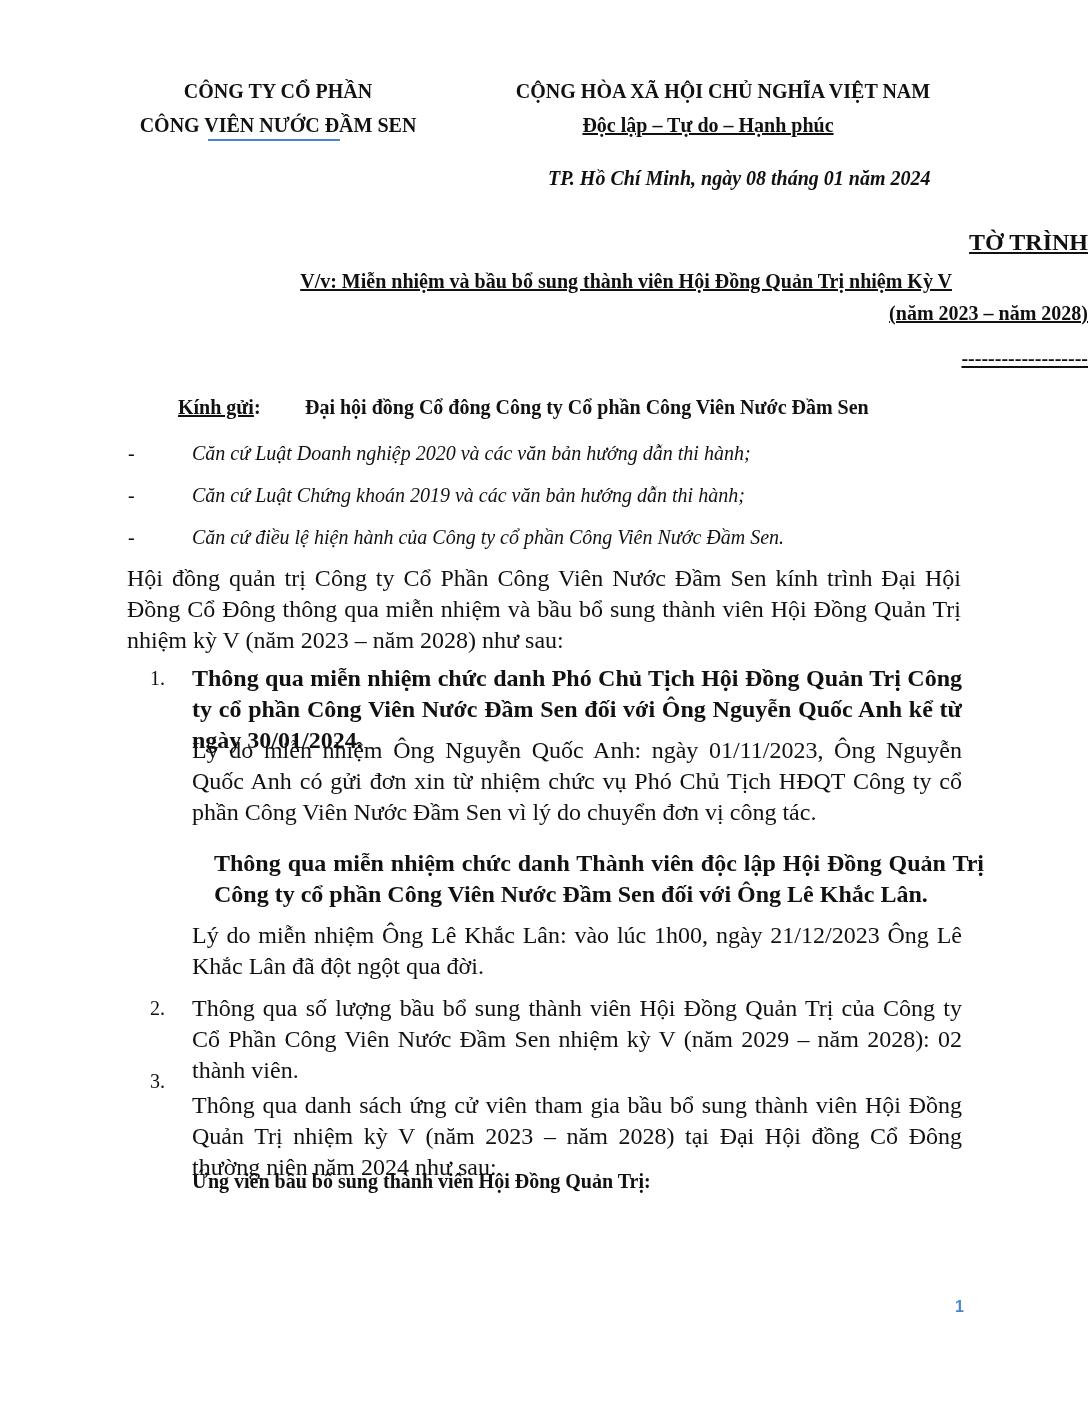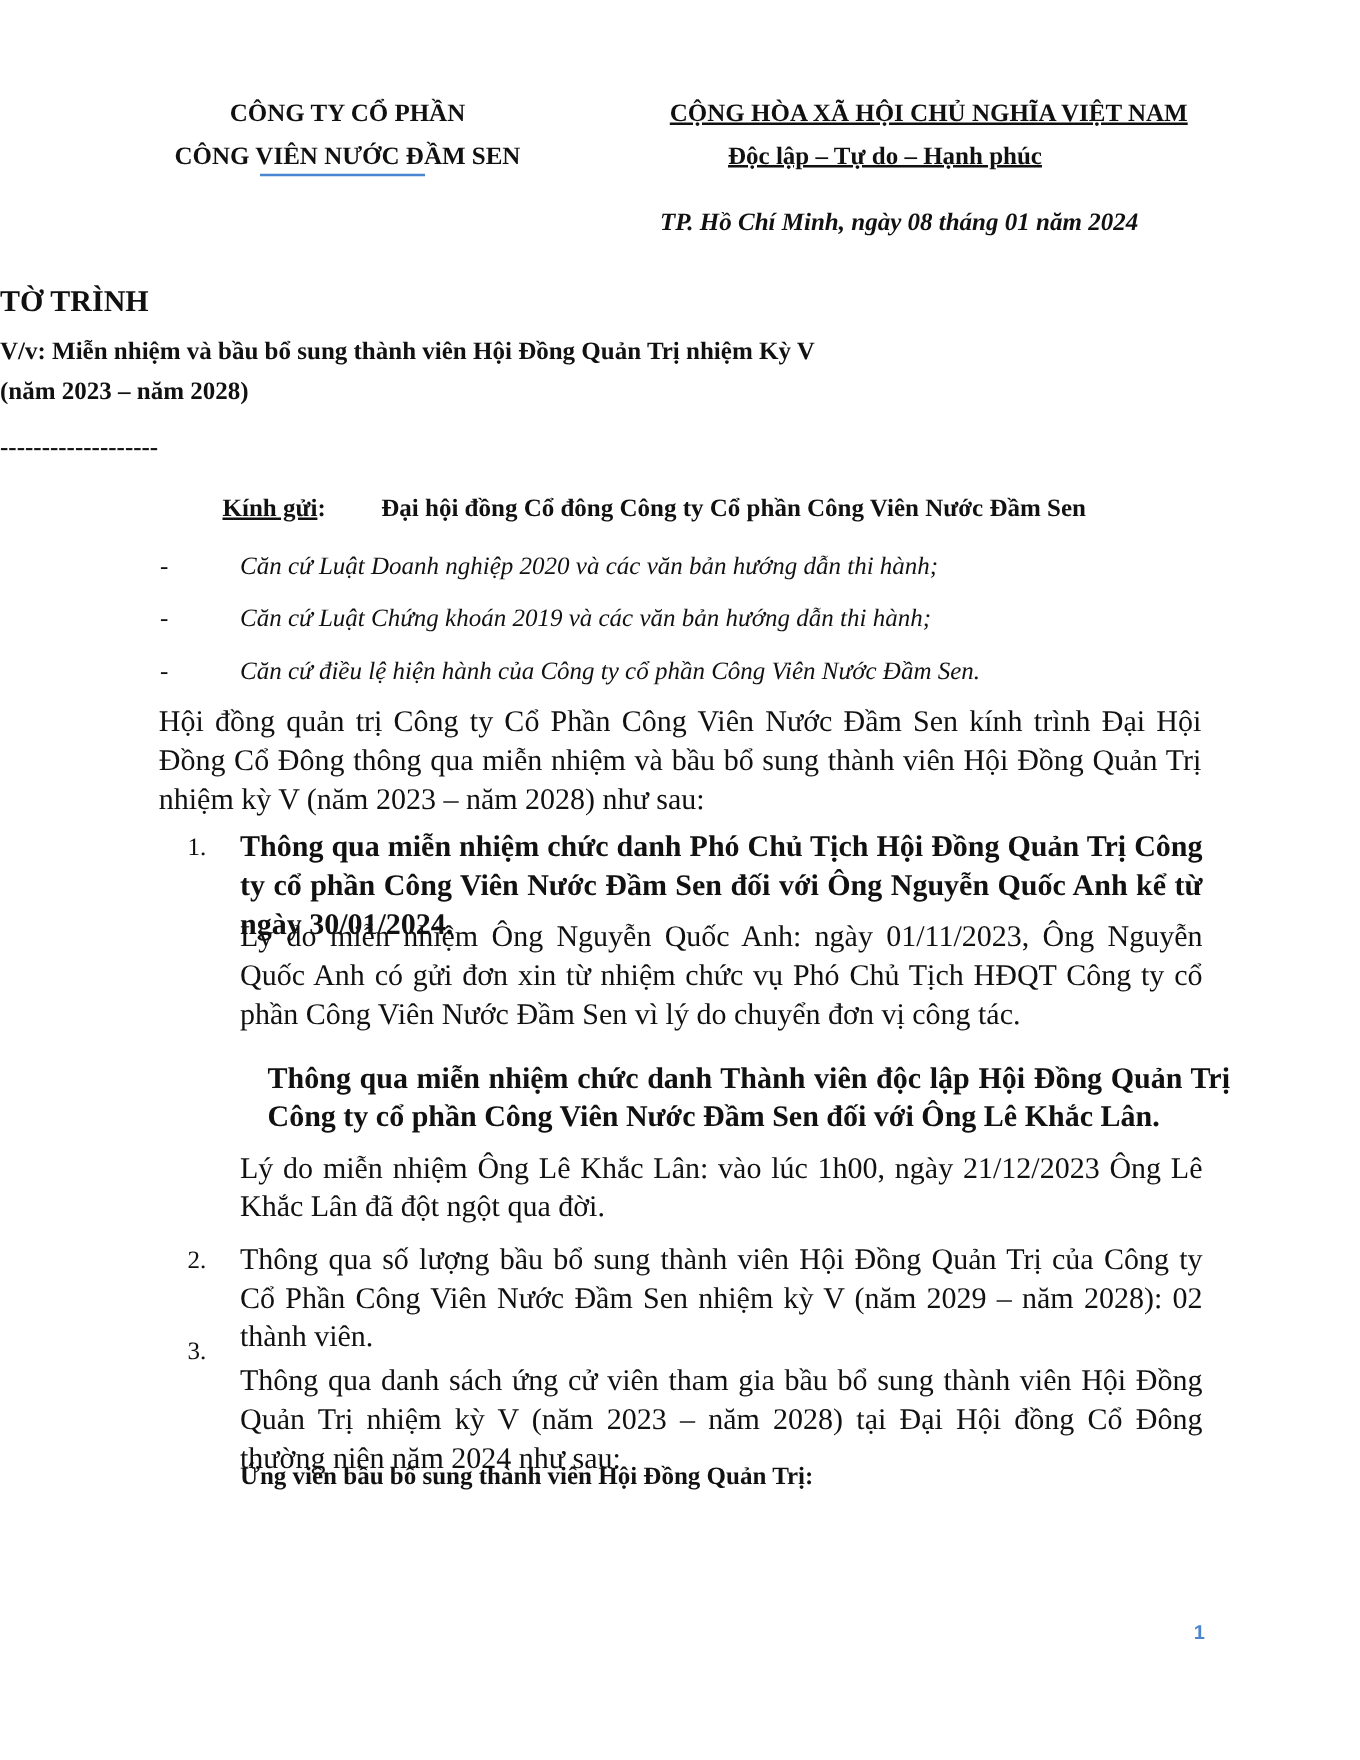--- a/index.html
+++ b/index.html
@@ -5,32 +5,32 @@
   html, body { margin: 0; padding: 0; background: #ffffff; }
   body { width: 1088px; height: 1408px; position: relative; overflow: hidden;
          font-family: "Liberation Serif", "DejaVu Serif", serif; color: #111; }
   .abs { position: absolute; }
   .b { font-weight: bold; }
   .i { font-style: italic; }
   .u { text-decoration: underline; }
   .hdr { font-size: 20px; font-weight: bold; text-align: center; white-space: nowrap; }
   .line { font-size: 20px; line-height: 30px; white-space: nowrap; }
   .para { font-size: 24px; line-height: 31px; text-align: justify; }
-  .center { text-align: left; }
+  .center { text-align: right; text-decoration: underline; }
 </style>
 </head>
 <body>
 
 <div class="abs hdr" style="left:130px; top:80px; width:296px;">CÔNG TY CỔ PHẦN</div>
 <div class="abs hdr" style="left:130px; top:114px; width:296px;">CÔNG VIÊN NƯỚC ĐẦM SEN</div>
 <div class="abs" style="left:208px; top:139px; width:132px; height:2px; background:#4a86d0;"></div>
 
-<div class="abs hdr" style="left:508px; top:80px; width:470px;text-decoration:underline;">CỘNG HÒA XÃ HỘI CHỦ NGHĨA VIỆT NAM</div>
+<div class="abs hdr" style="left:488px; top:80px; width:470px;">CỘNG HÒA XÃ HỘI CHỦ NGHĨA VIỆT NAM</div>
 <div class="abs hdr u" style="left:500px; top:114px; width:416px;">Độc lập – Tự do – Hạnh phúc</div>
-<div class="abs b i line" style="left:528px; top:163px;">TP. Hồ Chí Minh, ngày 08 tháng 01 năm 2024</div>
+<div class="abs b i line" style="left:548px; top:163px;">TP. Hồ Chí Minh, ngày 08 tháng 01 năm 2024</div>
 
 <div class="abs center b" style="left:0; top:229px; width:1088px; font-size:24px;">TỜ TRÌNH</div>
 <div class="abs center b line" style="left:0; top:266px; width:952px;">V/v: Miễn nhiệm và bầu bổ sung thành viên Hội Đồng Quản Trị nhiệm Kỳ V</div>
 <div class="abs center b line" style="left:0; top:298px; width:1088px;">(năm 2023 – năm 2028)</div>
 <div class="abs center b line" style="left:0; top:343px; width:1088px;">-------------------</div>
 
 <div class="abs b line" style="left:178px; top:392px;">
   <span class="u">Kính gửi</span><span>:</span>
 </div>
 <div class="abs b line" style="left:305px; top:392px;">Đại hội đồng Cổ đông Công ty Cổ phần Công Viên Nước Đầm Sen</div>

